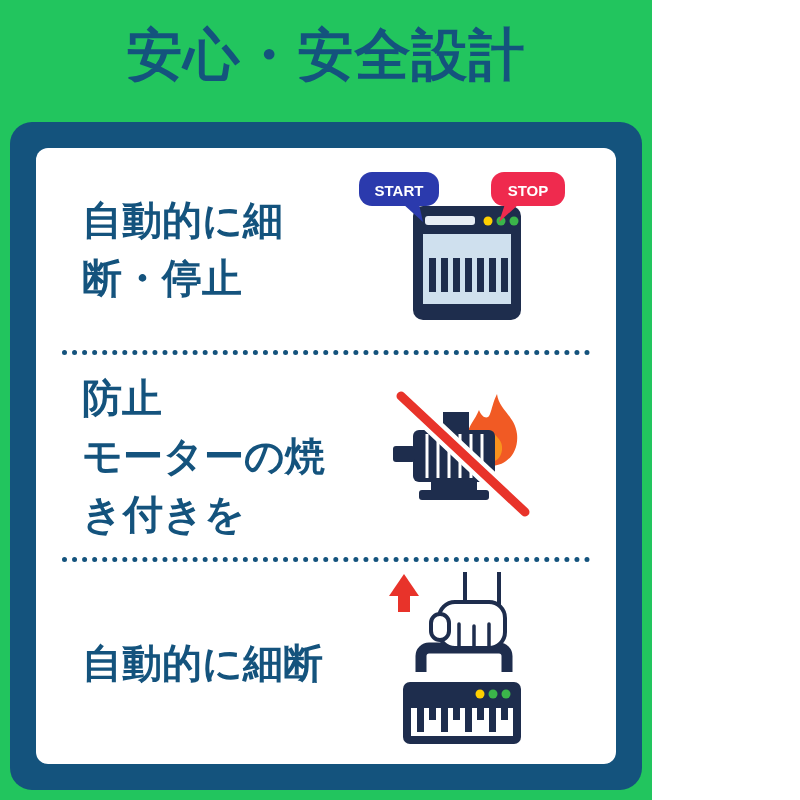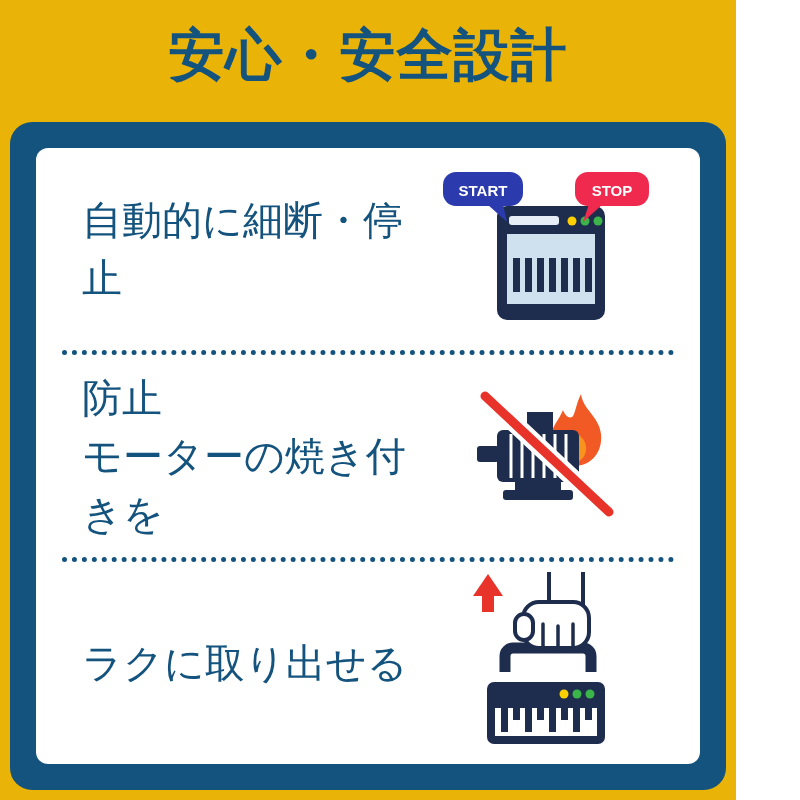--- a/index.html
+++ b/index.html
@@ -3,23 +3,23 @@
 <meta charset="utf-8">
 <style>
   html, body {
     margin: 0;
     padding: 0;
     background: #ffffff;
     font-family: "Liberation Sans", "DejaVu Sans", sans-serif;
   }
   .stage {
     position: relative;
-    width: 736px;
+    width: 652px;
     height: 800px;
-    background: #eab308;
+    background: #22c55e;
     overflow: hidden;
   }
   .title {
     position: absolute;
     top: 18px;
     left: 0;
     width: 100%;
     text-align: center;
     font-size: 56px;
     font-weight: 800;
@@ -53,21 +53,21 @@
     justify-content: space-between;
     padding: 0 42px 0 46px;
   }
   .separator {
     border-top: 5px dotted #14537d;
     margin: 0 26px;
     height: 0;
   }
   .label {
     font-size: 40px;
-    font-weight: 400;
+    font-weight: 700;
     color: #14537d;
     line-height: 1.45;
   }
   .icon-box {
     width: 225px;
     display: flex;
     align-items: center;
     justify-content: center;
     flex-shrink: 0;
   }
@@ -160,21 +160,21 @@
               <line x1="22" y1="10" x2="146" y2="126" stroke="#e8332a" stroke-width="9" stroke-linecap="round"></line>
             </g>
           </svg>
         </div>
       </div>
 
       <div class="separator"></div>
 
       <div class="feature-row">
         <div class="label">
-          <div>ラクに取り出せる</div>
+          <div>自動的に細断</div>
         </div>
         <div class="icon-box">
           <svg width="170" height="182" viewBox="0 0 170 182">
 
             <g fill="#e8332a">
               <polygon points="27,2 42,24 12,24"></polygon>
               <rect x="21" y="24" width="12" height="16"></rect>
             </g>
 
             <g>

